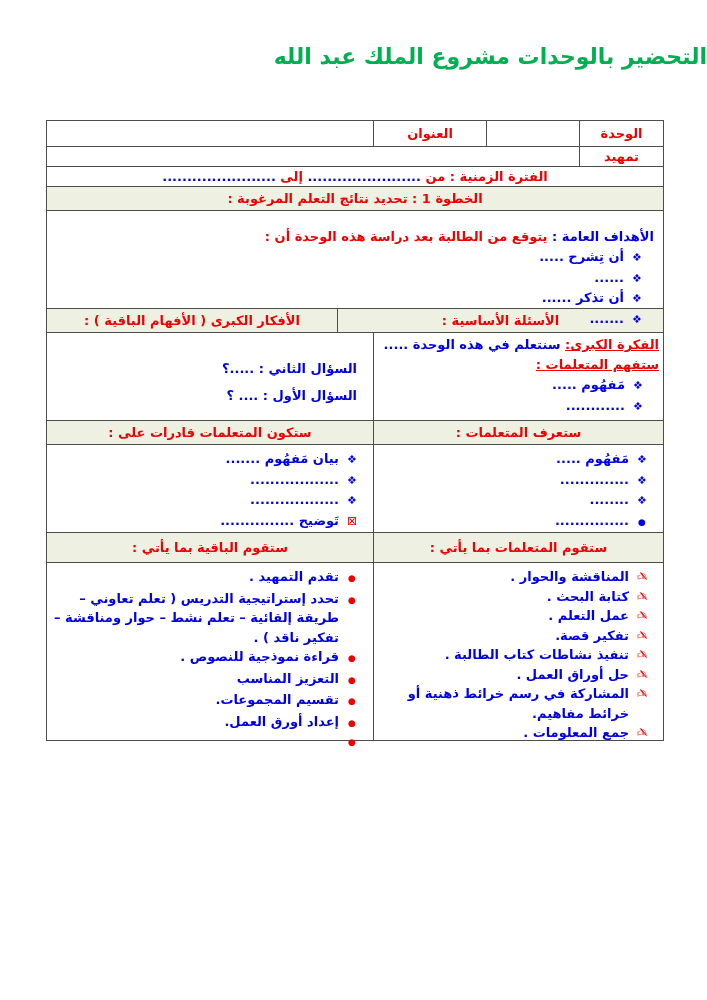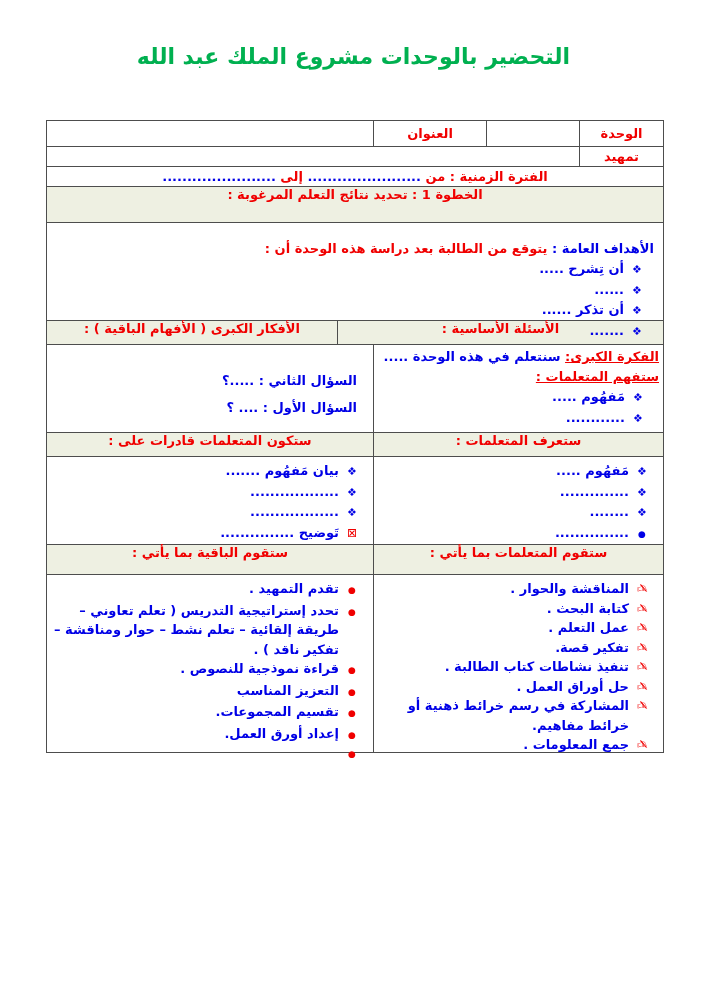--- a/index.html
+++ b/index.html
@@ -11,55 +11,54 @@
   body{
     background:#ffffff;
     font-family:"DejaVu Sans","Liberation Sans",sans-serif;
     font-weight:700;
     direction:rtl;
     position:relative;
     overflow:hidden;
   }
   .page-title{
     padding-top:44px;
-    text-align:center;
     color:var(--green);
     font-size:22px;
     letter-spacing:0;
   }
   .doc{
     position:absolute;
     top:120px; left:46px;
     width:618px;
     border:1px solid var(--border);
     font-size:13px;
     color:#000;
   }
   .row{display:flex;width:100%;border-bottom:1px solid var(--border)}
   .row:last-child{border-bottom:none}
   .cell{min-width:0}
   .row .cell:not(:last-child){border-left:1px solid var(--border)}
   .r-a{height:26px}
   .r-b{height:20px}
   .r-c{height:20px}
-  .r-d{height:36px}
+  .r-d{height:24px}
   .r-e{height:98px}
   .r-hdr1{height:24px}
   .r-g{height:88px}
   .r-hdr2{height:24px}
   .r-i{height:88px}
   .r-hdr3{height:30px}
   .r-k{height:177px}
   .w-unit{width:84px}
   .w-unitval{width:93px}
   .w-ttl{width:113px}
   .flex1{flex:1}
   .col-r{width:290px}
   .col-l{flex:1}
-  .vcenter{display:flex;justify-content:center}
+  .vcenter{display:flex;align-items:center;justify-content:center}
   .label-cell{display:flex;align-items:center;justify-content:center}
   .band{background:var(--band)}
   .red{color:var(--red)}
   .blue{color:var(--blue)}
   .u{text-decoration:underline}
   .pad{padding:15px 5px}
   .line{line-height:20px;white-space:nowrap}
   .goals-first{padding-right:4px;line-height:21px}
   .list{display:block}
   .li{display:flex;align-items:baseline;gap:6px;line-height:19.5px;padding-right:14px}

